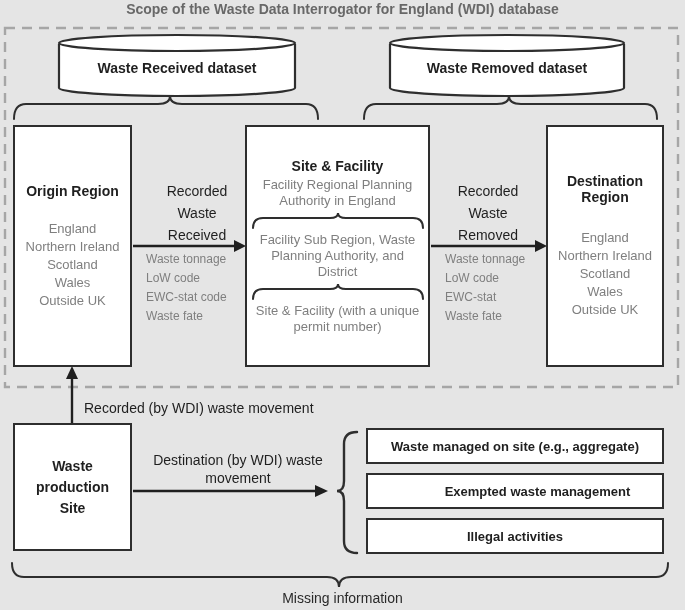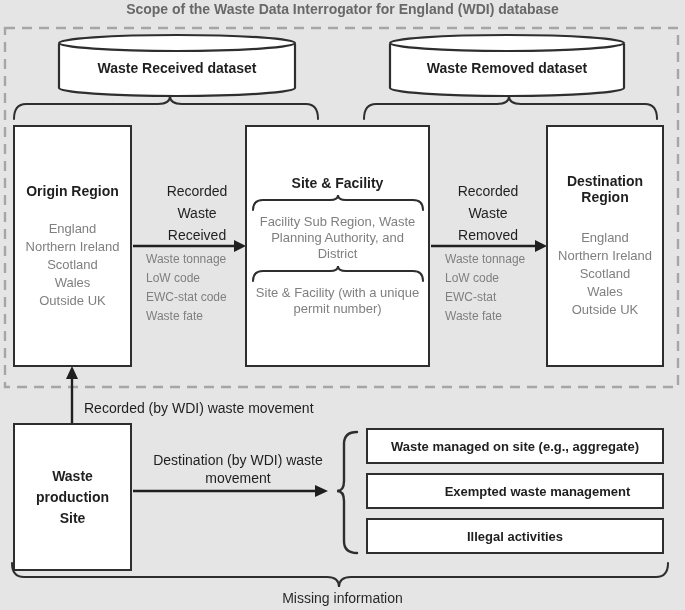--- a/index.html
+++ b/index.html
@@ -109,20 +109,21 @@
       <div>England</div>
       <div>Northern Ireland</div>
       <div>Scotland</div>
       <div>Wales</div>
       <div>Outside UK</div>
     </div>
   </div>
 
   <div class="box" style="left:245px;top:125px;width:185px;height:242px;">
     <div class="box-heading">Site &amp; Facility</div>
+    <div class="sf-sub gray" style="margin-top:3px;">Facility Regional Planning Authority in England</div>
     <svg class="sf-brace" width="176" height="17" viewBox="0 0 176 17">
       <path d="M3,16 Q3,6 13,6 L80,6 Q88,6 88,1 Q88,6 96,6 L163,6 Q173,6 173,16" fill="none" stroke="#2e2e2e" stroke-width="2" stroke-linecap="round"></path>
     </svg>
     <div class="sf-sub gray">Facility Sub Region, Waste Planning Authority, and District</div>
     <svg class="sf-brace" width="176" height="17" viewBox="0 0 176 17">
       <path d="M3,16 Q3,6 13,6 L80,6 Q88,6 88,1 Q88,6 96,6 L163,6 Q173,6 173,16" fill="none" stroke="#2e2e2e" stroke-width="2" stroke-linecap="round"></path>
     </svg>
     <div class="sf-sub gray">Site &amp; Facility (with a unique permit number)</div>
   </div>
 
@@ -148,21 +149,21 @@
   <div class="abs flow-label" style="left:446px;top:180px;width:84px;">Recorded Waste Removed</div>
   <div class="abs flow-attrs" style="left:445px;top:250px;">
     <div>Waste tonnage</div>
     <div>LoW code</div>
     <div>EWC-stat</div>
     <div>Waste fate</div>
   </div>
 
   <div class="abs movement-label" style="left:84px;top:400px;">Recorded (by WDI) waste movement</div>
 
-  <div class="box prod-box" style="left:13px;top:423px;width:119px;height:148px;">
+  <div class="box prod-box" style="left:13px;top:423px;width:119px;height:128px;">
     <div class="prod-label">Waste production Site</div>
   </div>
 
   <div class="abs unrecorded">Destination (by WDI) waste movement</div>
 
   <div class="box mini-box" style="left:366px;top:428px;width:298px;height:36px;">Waste managed on site (e.g., aggregate)</div>
   <div class="box mini-box" style="left:366px;top:473px;width:298px;height:36px;padding-left:45px;">Exempted waste management</div>
   <div class="box mini-box" style="left:366px;top:518px;width:298px;height:36px;">Illegal activities</div>
 
   <div class="abs missing-label">Missing information</div>

